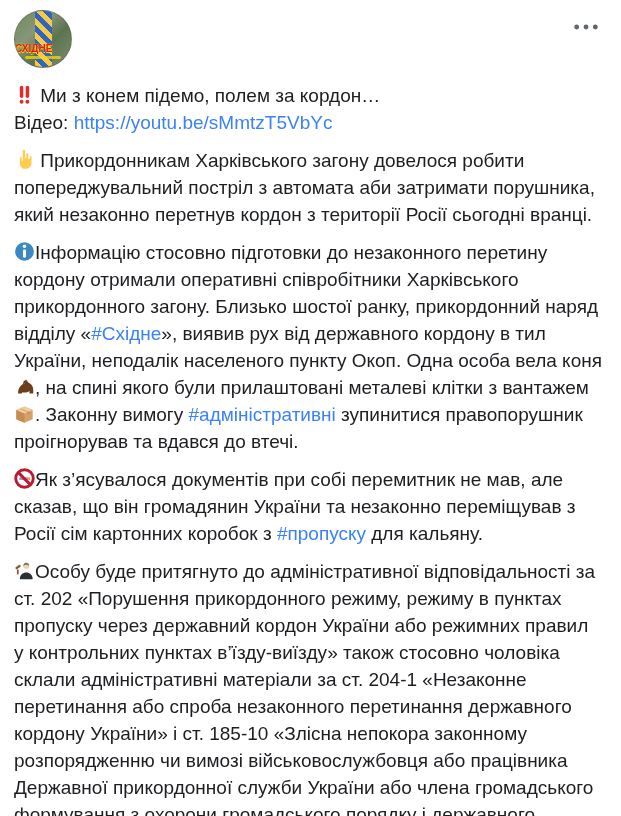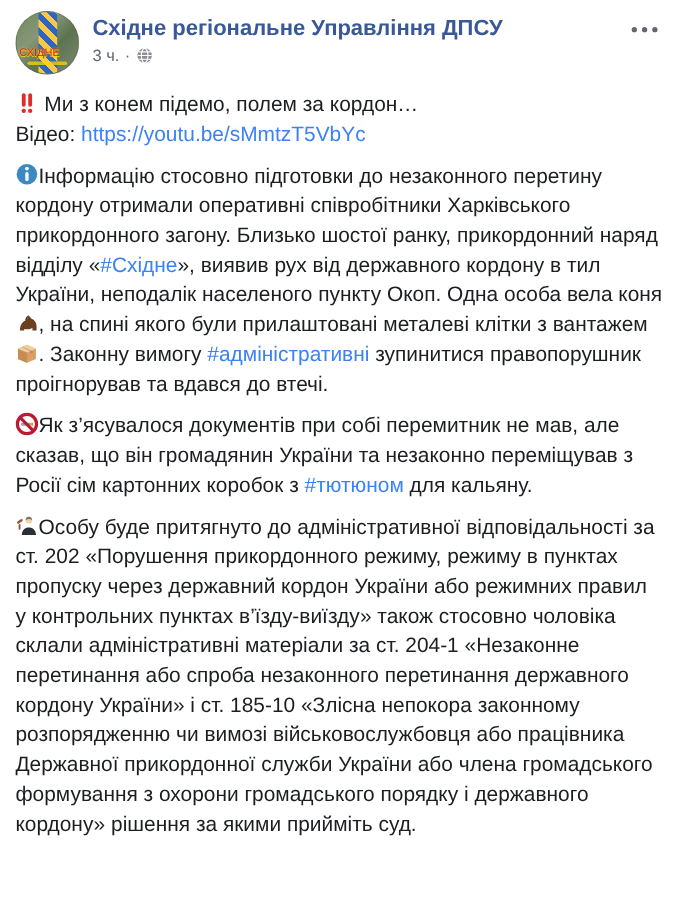--- a/index.html
+++ b/index.html
@@ -20,21 +20,21 @@
     border: 1px solid rgba(0,0,0,.1);
     background: linear-gradient(135deg,#6f8a5a 0%, #87967b 35%, #5c7350 60%, #7d8d72 100%);
     cursor: pointer;
   }
   .avatar-pole {
     position: absolute; left: 20px; top: 0; width: 17px; height: 100%;
     background: repeating-linear-gradient(45deg, #f7c948 0 5px, #2f64c1 5px 10px);
   }
   .avatar-label {
     position: absolute; left: 0; right: 14px; top: 32px;
-    font-size: 10px; font-weight: normal; text-align: center;
+    font-size: 10px; font-weight: bold; text-align: left;
     color: #e01b1b; text-shadow: 0 0 2px #ffd700, 0 1px 0 #ffd700;
     letter-spacing: 0px;
   }
   .avatar-sub {
     position: absolute; left: 10px; right: 10px; top: 45px; height: 3px;
     background: rgba(255, 215, 0, .75); border-radius: 2px;
   }
   .header-texts { margin-left: 12px; padding-top: 3px; }
   .page-name {
     color: #385898; font-size: 20px; font-weight: bold;
@@ -57,69 +57,58 @@
 </head>
 <body>
 
 <div class="post-card">
   <div class="header">
     <div class="avatar">
       <div class="avatar-pole"></div>
       <div class="avatar-label">СХІДНЕ</div>
       <div class="avatar-sub"></div>
     </div>
-    <div class="header-texts">
-      <a class="page-name">Східне регіональне Управління ДПСУ</a>
-      <div class="sub-line">
-        <span>3 ч.</span>
-        <span>·</span>
-        <span class="globe">
-          <svg viewBox="0 0 16 16">
-            <circle cx="8" cy="8" r="7" fill="#8a8d91"></circle>
-            <ellipse cx="8" cy="8" rx="3.2" ry="7" fill="none" stroke="#ffffff" stroke-width="1.1"></ellipse>
-            <path d="M1.2 8h13.6 M2.2 4.4h11.6 M2.2 11.6h11.6" stroke="#ffffff" stroke-width="1.1" fill="none"></path>
-          </svg>
-        </span>
-      </div>
-    </div>
     <div class="menu-dots">
       <svg viewBox="0 0 30 10" width="28" height="10">
         <circle cx="5" cy="5" r="2.6" fill="#606770"></circle>
         <circle cx="15" cy="5" r="2.6" fill="#606770"></circle>
         <circle cx="25" cy="5" r="2.6" fill="#606770"></circle>
       </svg>
     </div>
   </div>
 
   <div class="post-body" id="post-body">
       <p class="post-paragraph"><span class="em"><svg viewBox="0 0 36 36">
             <rect x="10" y="3" width="6" height="21" rx="3" fill="#e02b2b"></rect>
             <rect x="20" y="3" width="6" height="21" rx="3" fill="#e02b2b"></rect>
             <circle cx="13" cy="30.5" r="3.4" fill="#e02b2b"></circle>
             <circle cx="23" cy="30.5" r="3.4" fill="#e02b2b"></circle>
           </svg></span> Ми з конем підемо, полем за кордон…<br>Відео: <a class="post-link" href="#">https://youtu.be/sMmtzT5VbYc</a></p>
+      <p class="post-paragraph"><span class="em"><svg viewBox="0 0 36 36">
+            <path fill="#FFCC4D" d="M15 3c0-2.4 4-2.4 4 0v13h2v-7c0-2.2 3.4-2.2 3.4 0v8H27v-3c0-2 3-2 3 0v9c0 6.6-4.6 11-11 11-6 0-9-4.4-9-10v-8c0-2.2 3.2-2.2 3.2 0v4H15V3z"></path>
+          </svg></span> Прикордонникам Харківського загону довелося робити попереджувальний постріл з автомата аби затримати порушника, який незаконно перетнув кордон з території Росії сьогодні вранці.</p>
       <p class="post-paragraph"><span class="em"><svg viewBox="0 0 36 36">
             <circle cx="18" cy="18" r="16" fill="#3b88c3"></circle>
             <rect x="15.4" y="14.5" width="5.2" height="14" rx="2.4" fill="#ffffff"></rect>
             <circle cx="18" cy="9" r="3" fill="#ffffff"></circle>
           </svg></span>Інформацію стосовно підготовки до незаконного перетину кордону отримали оперативні співробітники Харківського прикордонного загону. Близько шостої ранку, прикордонний наряд відділу «<a class="post-link" href="#">#Східне</a>», виявив рух від державного кордону в тил України, неподалік населеного пункту Окоп. Одна особа вела коня<span class="em"><svg viewBox="0 0 36 36">
             <path fill="#6b3f1d" d="M7 30c0-9 4.5-15 11-17l2.5-7 4.5 5.5c5 1.5 8 6.5 8 12v6.5h-6.5v-4.5c-2.3 1.8-5 2.6-8 2.6h-5V30H7z"></path>
             <path fill="#4f2d12" d="M20.5 6l-2.5 7-3 1 2-5z"></path>
           </svg></span>, на спині якого були прилаштовані металеві клітки з вантажем<span class="em"><svg viewBox="0 0 36 36">
             <path fill="#d9a066" d="M4 12L18 6l14 6v16l-14 6L4 28z"></path>
             <path fill="#c68c53" d="M4 12l14 6v16L4 28z"></path>
             <path fill="#efcfa0" d="M18 6l14 6-14 6L4 12z"></path>
             <path fill="#b27a45" d="M13 9.8l14 6v4l-4-1.6v-2.5l-13-5.6z" opacity=".55"></path>
           </svg></span>. Законну вимогу <a class="post-link" href="#">#адміністративні</a> зупинитися правопорушник проігнорував та вдався до втечі.</p>
       <p class="post-paragraph"><span class="em"><svg viewBox="0 0 36 36">
             <circle cx="18" cy="18" r="15" fill="none" stroke="#bb1a34" stroke-width="5"></circle>
             <rect x="9" y="16" width="15" height="4.5" rx="1" fill="#9aa0a6"></rect>
             <rect x="24.5" y="16" width="3" height="4.5" fill="#f4900c"></rect>
             <rect x="3.5" y="15.8" transform="rotate(45 18 18)" width="29" height="5" fill="#bb1a34"></rect>
-          </svg></span>Як з’ясувалося документів при собі перемитник не мав, але сказав, що він громадянин України та незаконно переміщував з Росії сім картонних коробок з <a class="post-link" href="#">#тютюном</a> для кальяну.</p>
+          </svg></span>Як з’ясувалося документів при собі перемитник не мав, але сказав, що він громадянин України та незаконно переміщував з Росії сім картонних коробок з <a class="post-link" href="#">#пропуску</a> для кальяну.</p>
       <p class="post-paragraph"><span class="em"><svg viewBox="0 0 36 36">
             <rect x="2" y="10" width="10" height="4" rx="2" transform="rotate(-35 7 12)" fill="#8a5b3c"></rect>
             <rect x="5" y="16" width="3" height="9" rx="1.5" fill="#8a5b3c"></rect>
             <circle cx="21" cy="10" r="5.4" fill="#f3d2a2"></circle>
             <path fill="#2b2f36" d="M10 33c0-7.5 5-11.5 11-11.5S32 25.5 32 33z"></path>
             <path fill="#66757f" d="M16 10.2c0-3.4 2.2-5.6 5-5.6s5 2.2 5 5.6c-1.6-1.4-3.2-2-5-2s-3.4.6-5 2z"></path>
           </svg></span>Особу буде притягнуто до адміністративної відповідальності за ст. 202 «Порушення прикордонного режиму, режиму в пунктах пропуску через державний кордон України або режимних правил у контрольних пунктах в’їзду-виїзду» також стосовно чоловіка склали адміністративні матеріали за ст. 204-1 «Незаконне перетинання або спроба незаконного перетинання державного кордону України» і ст. 185-10 «Злісна непокора законному розпорядженню чи вимозі військовослужбовця або працівника Державної прикордонної служби України або члена громадського формування з охорони громадського порядку і державного кордону» рішення за якими прийміть суд.</p>
     </div>
 </div>
 

